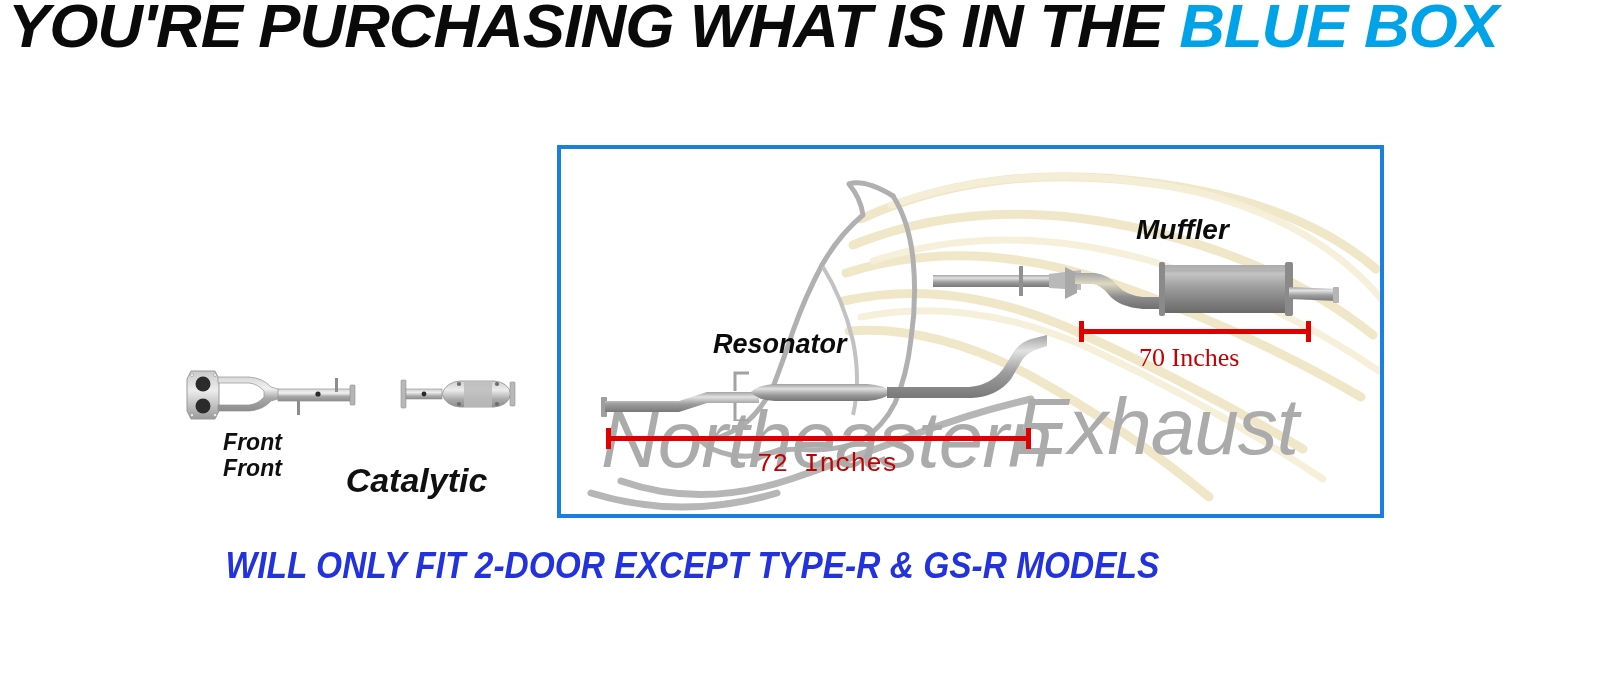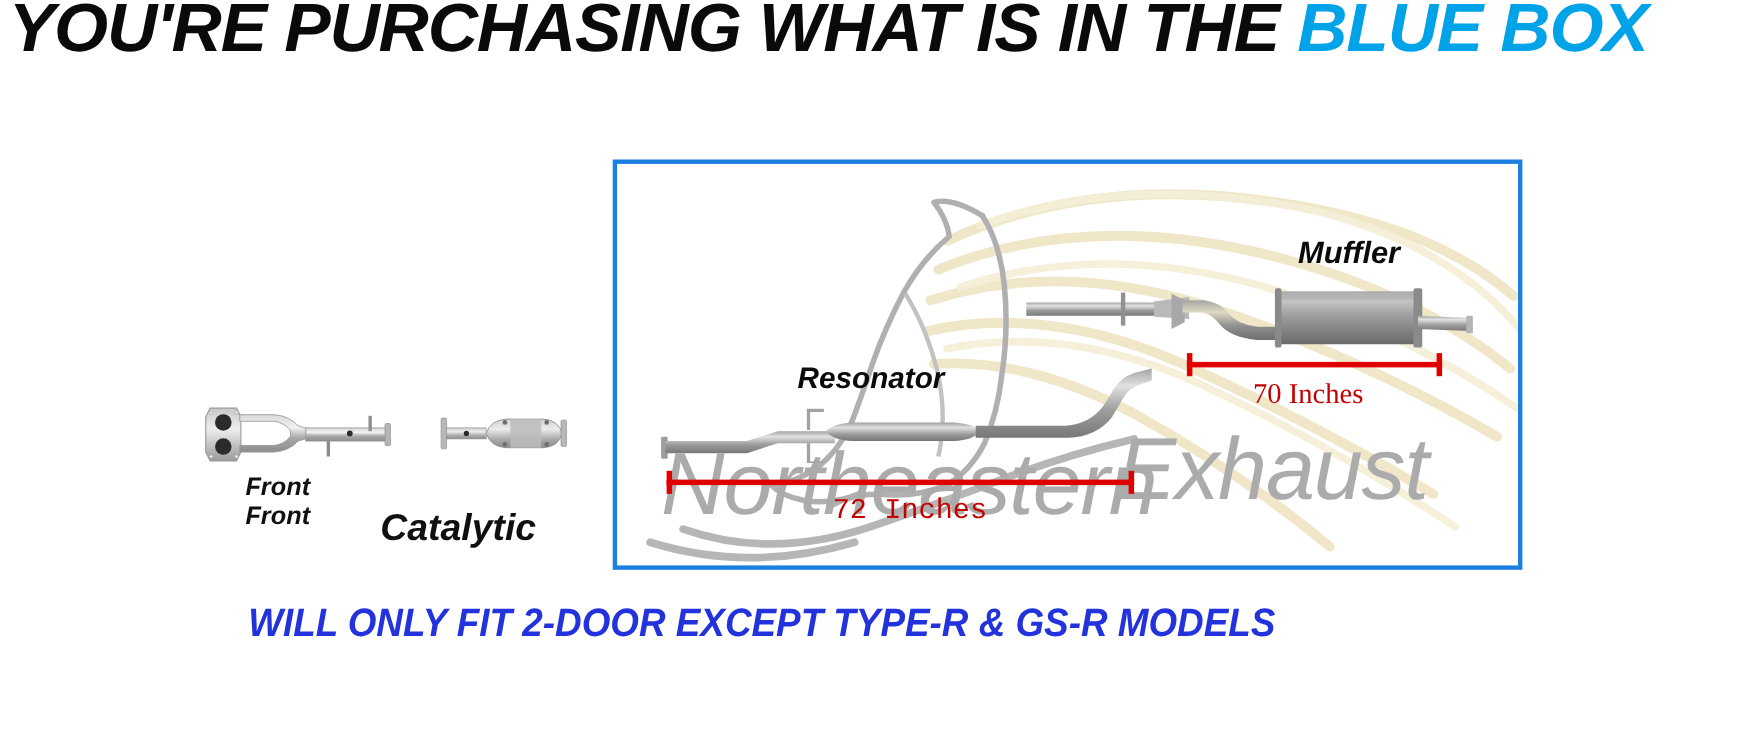--- a/index.html
+++ b/index.html
@@ -59,22 +59,22 @@
   #wm-northeastern{ left:40px; top:245px; font-size:80px; }
   #wm-exhaust{ left:455px; top:232px; font-size:80px; }
 
   
   .box-label{
     position:absolute;
     font-family:"Liberation Sans", sans-serif;
     font-weight:700; font-style:italic; color:#0b0b0b;
     white-space:nowrap;
   }
-  #resonator-label{ left:164px; top:180px; font-size:27px; }
-  #muffler-label{ left:575px; top:65px; font-size:28px;margin-left:44px; }
+  #resonator-label{ left:152px; top:180px; font-size:27px; }
+  #muffler-label{ left:575px; top:65px; font-size:28px; }
 
   
   .dim-line{ position:absolute; height:5px; background:#e00000; }
   .dim-cap{ position:absolute; width:5px; height:21px; background:#e00000; }
   .dim-text{
     position:absolute;
     font-family:"Liberation Serif", serif;
     font-size:26px; color:#c40000; white-space:nowrap;
   }
   #dim72-line{ left:45px; top:287px; width:425px; }

